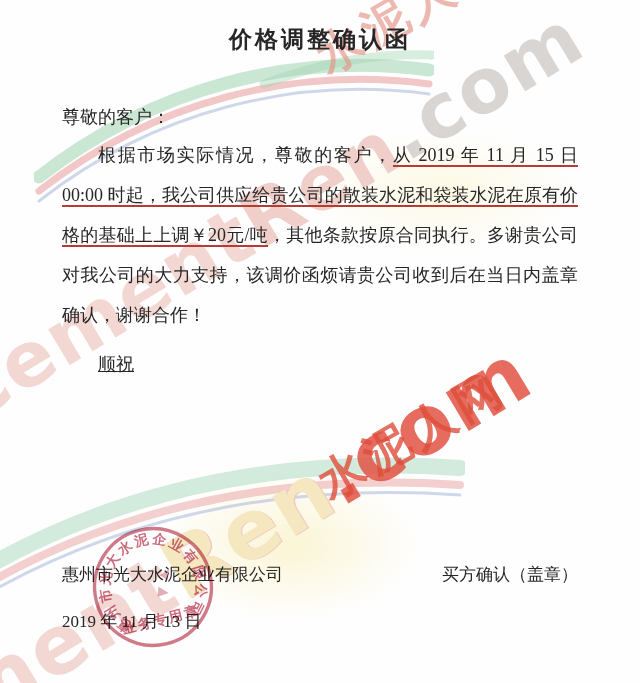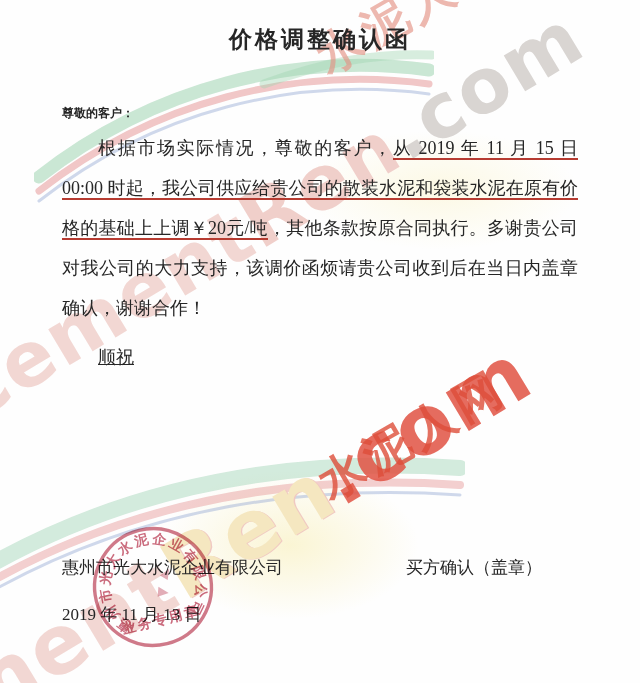--- a/index.html
+++ b/index.html
@@ -21,29 +21,29 @@
   .wm .red{color:rgba(224,82,67,.85);}
   .wm-cjk{position:absolute;z-index:0;white-space:nowrap;pointer-events:none;
       font-weight:700;letter-spacing:6px;transform:rotate(-30deg);transform-origin:left bottom;}
   .wm-cjk-top{left:336px;top:26px;font-size:46px;color:rgba(228,146,132,.65);}
   .wm-cjk-bottom{left:338px;top:452px;font-size:46px;color:rgba(221,77,58,.8);}
   .swoosh{position:absolute;z-index:0;pointer-events:none;}
   .tint{position:absolute;z-index:0;pointer-events:none;}
   
   .letter{position:relative;z-index:1;padding:0 62px;}
   .title{margin:0;padding-top:24px;text-align:center;font-size:23px;font-weight:700;letter-spacing:3px;}
-  .salutation{margin-top:50px;font-size:12px;font-weight:700;}
+  .salutation{margin-top:50px;font-size:18px;font-weight:400;}
   .body-par{margin-top:6px;font-size:18px;line-height:40px;text-align:justify;text-indent:2em;}
   .u{border-bottom:2px solid #b63b31;}
   .closing-wish{margin-top:10px;font-size:18px;line-height:22px;text-indent:2em;text-decoration:underline;}
   .closing-greeting{margin-top:20px;font-size:18px;line-height:22px;text-indent:4em;}
   .footer{margin-top:188px;font-size:17px;}
   .footer-row{display:flex;justify-content:space-between;align-items:baseline;}
   .footer-company{white-space:nowrap;}
-  .footer-buyer{white-space:nowrap;margin-right:36px;}
+  .footer-buyer{white-space:nowrap;}
   .footer-date{margin-top:24px;}
   
   .stamp{position:absolute;left:84px;top:518px;width:138px;height:138px;z-index:2;
          transform:rotate(-14deg);mix-blend-mode:multiply;opacity:.88;}
   .stamp-ring-char{font-size:13px;font-weight:700;fill:#c4566b;font-family:"Liberation Serif",serif;}
   .stamp-bottom{font-size:13px;font-weight:700;fill:#c4566b;letter-spacing:2px;font-family:"Liberation Serif",serif;}
 </style>
 </head>
 <body>
 

